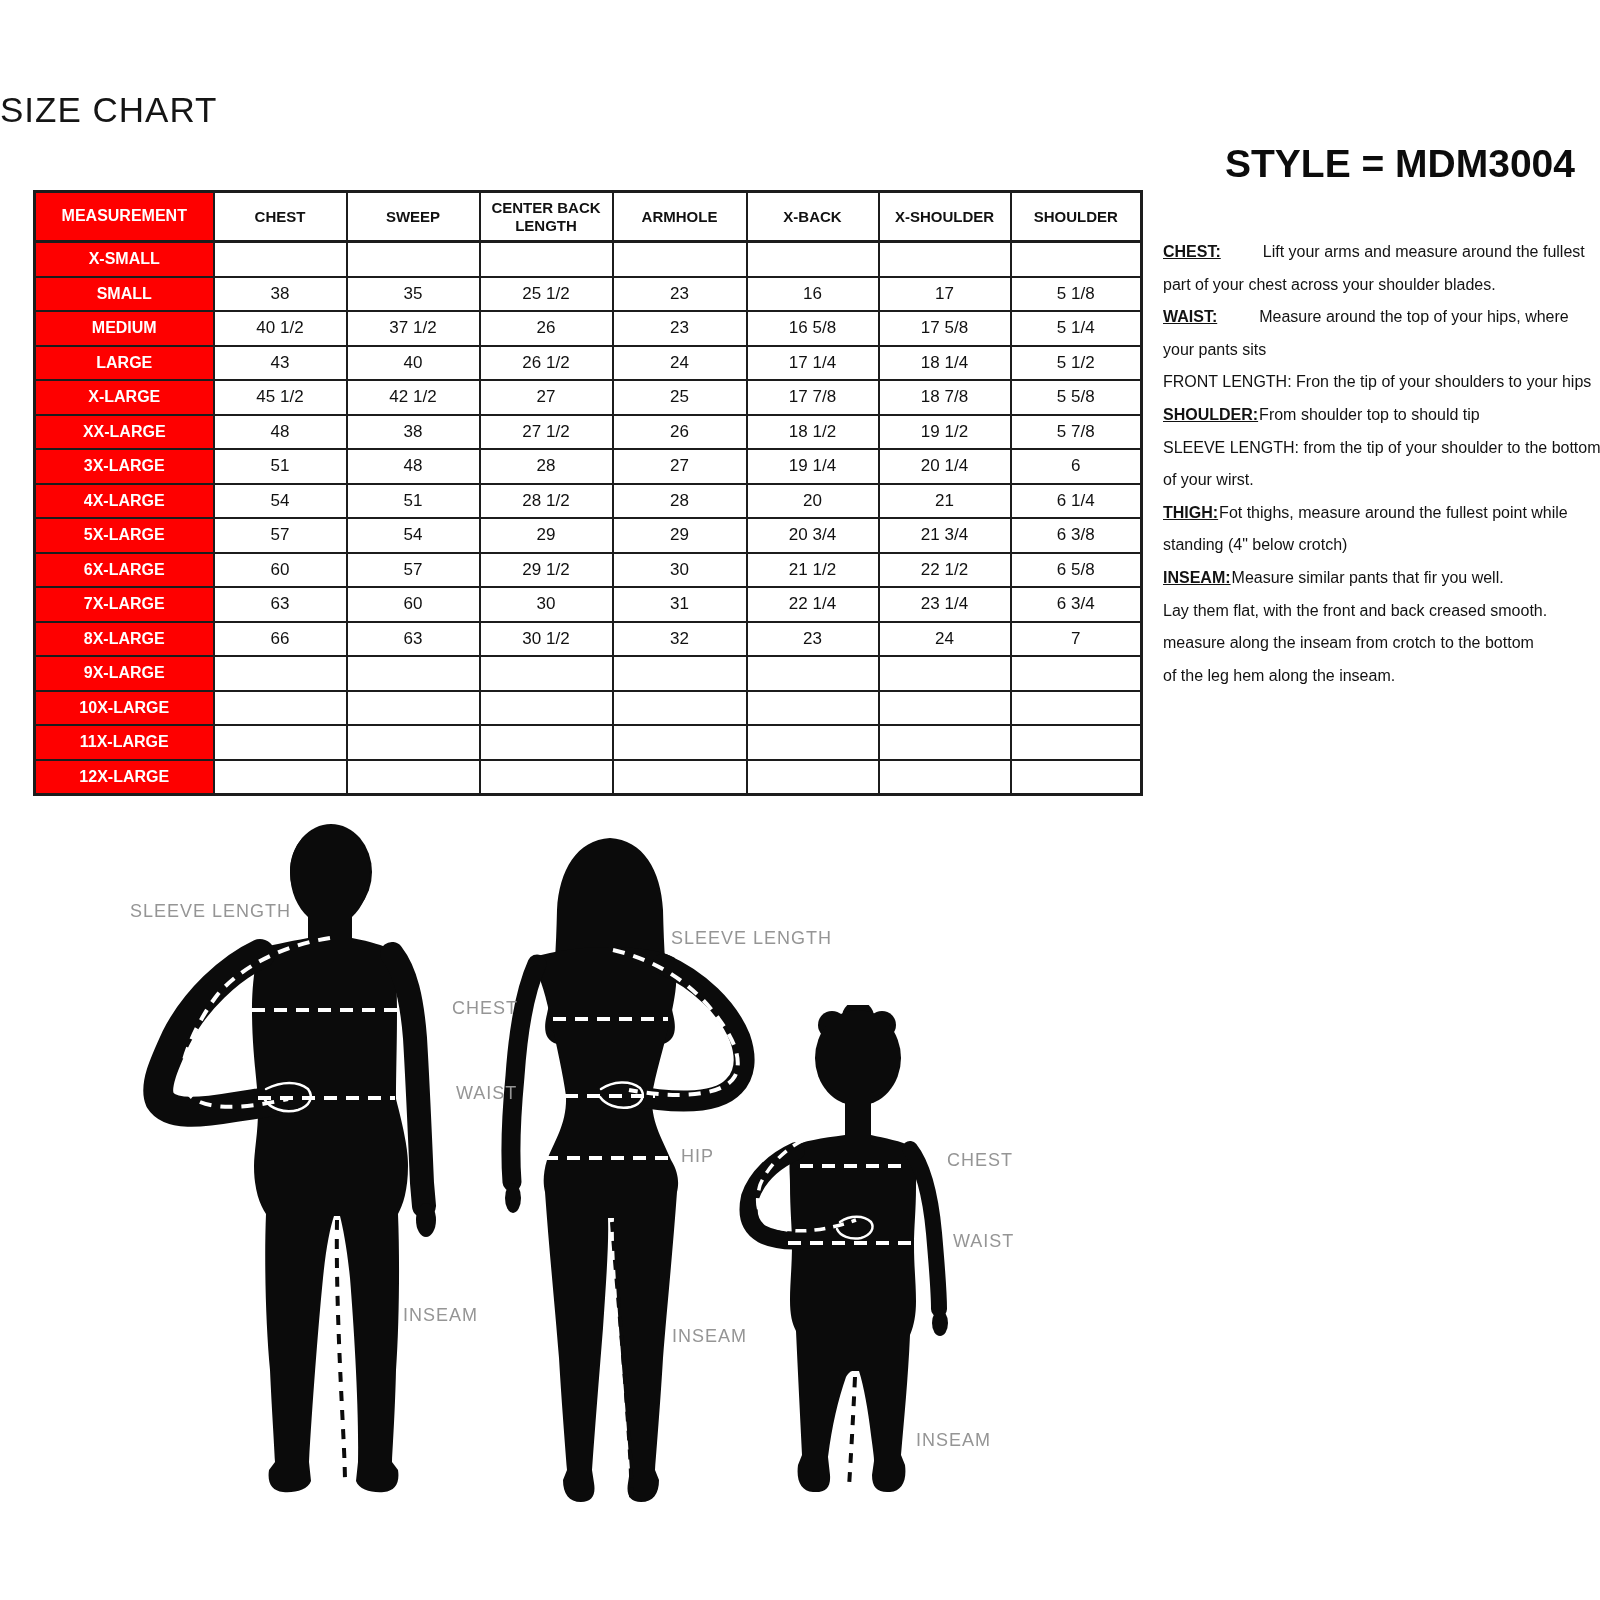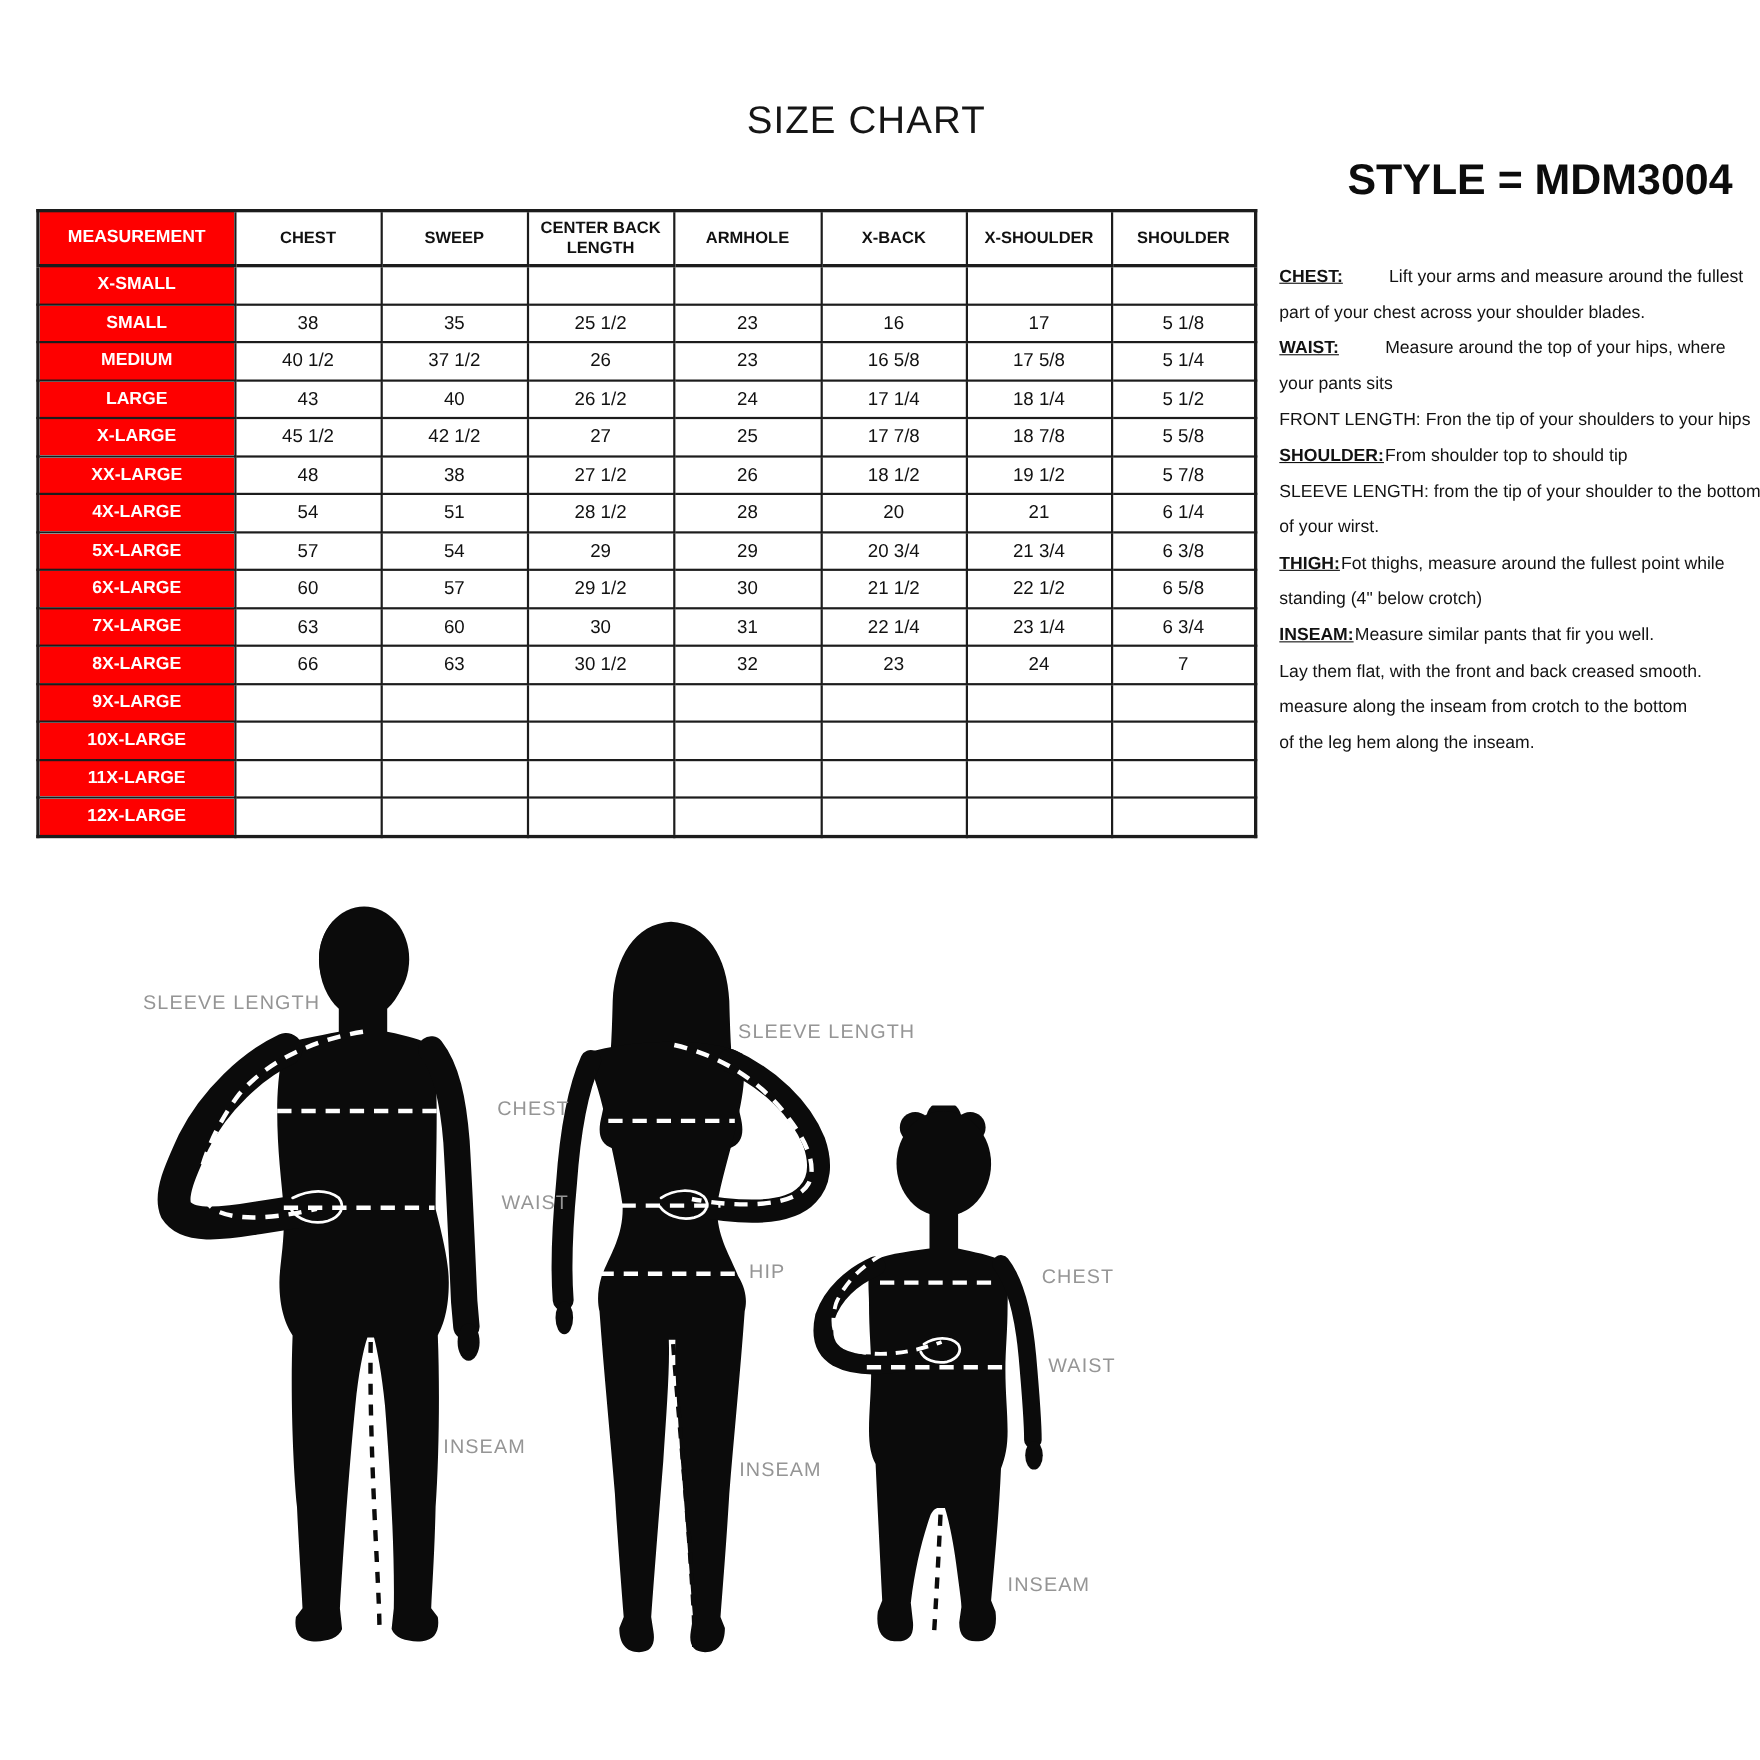--- a/index.html
+++ b/index.html
@@ -1,21 +1,21 @@
 <!DOCTYPE html>
 <html><head>
 <meta charset="utf-8">
 <style>
   html,body{margin:0;padding:0;}
   body{
     width:1600px;height:1600px;position:relative;overflow:hidden;
     background:#ffffff;font-family:"Liberation Sans",sans-serif;color:#111;
   }
   .page-title{
-    position:absolute;top:90px;left:0;width:1575px;text-align:center;
+    position:absolute;top:90px;left:0;width:1575px;text-align:left;
     font-size:35px;font-weight:400;letter-spacing:1px;color:#151515;
   }
   .style-line{
     position:absolute;top:142px;left:0;width:1575px;text-align:right;
     font-size:39px;font-weight:700;color:#0c0c0c;
   }
   table.size-table{
     position:absolute;left:33px;top:190px;width:1107px;
     border-collapse:collapse;table-layout:fixed;
     border:3px solid var(--border);
@@ -124,20 +124,30 @@
       </tr>
       <tr>
         <td class="redcell">XX-LARGE</td>
         <td>48</td>
         <td>38</td>
         <td>27 1/2</td>
         <td>26</td>
         <td>18 1/2</td>
         <td>19 1/2</td>
         <td>5 7/8</td>
+      </tr>
+      <tr>
+        <td class="redcell">3X-LARGE</td>
+        <td>51</td>
+        <td>48</td>
+        <td>28</td>
+        <td>27</td>
+        <td>19 1/4</td>
+        <td>20 1/4</td>
+        <td>6</td>
       </tr>
       <tr>
         <td class="redcell">4X-LARGE</td>
         <td>54</td>
         <td>51</td>
         <td>28 1/2</td>
         <td>28</td>
         <td>20</td>
         <td>21</td>
         <td>6 1/4</td>

